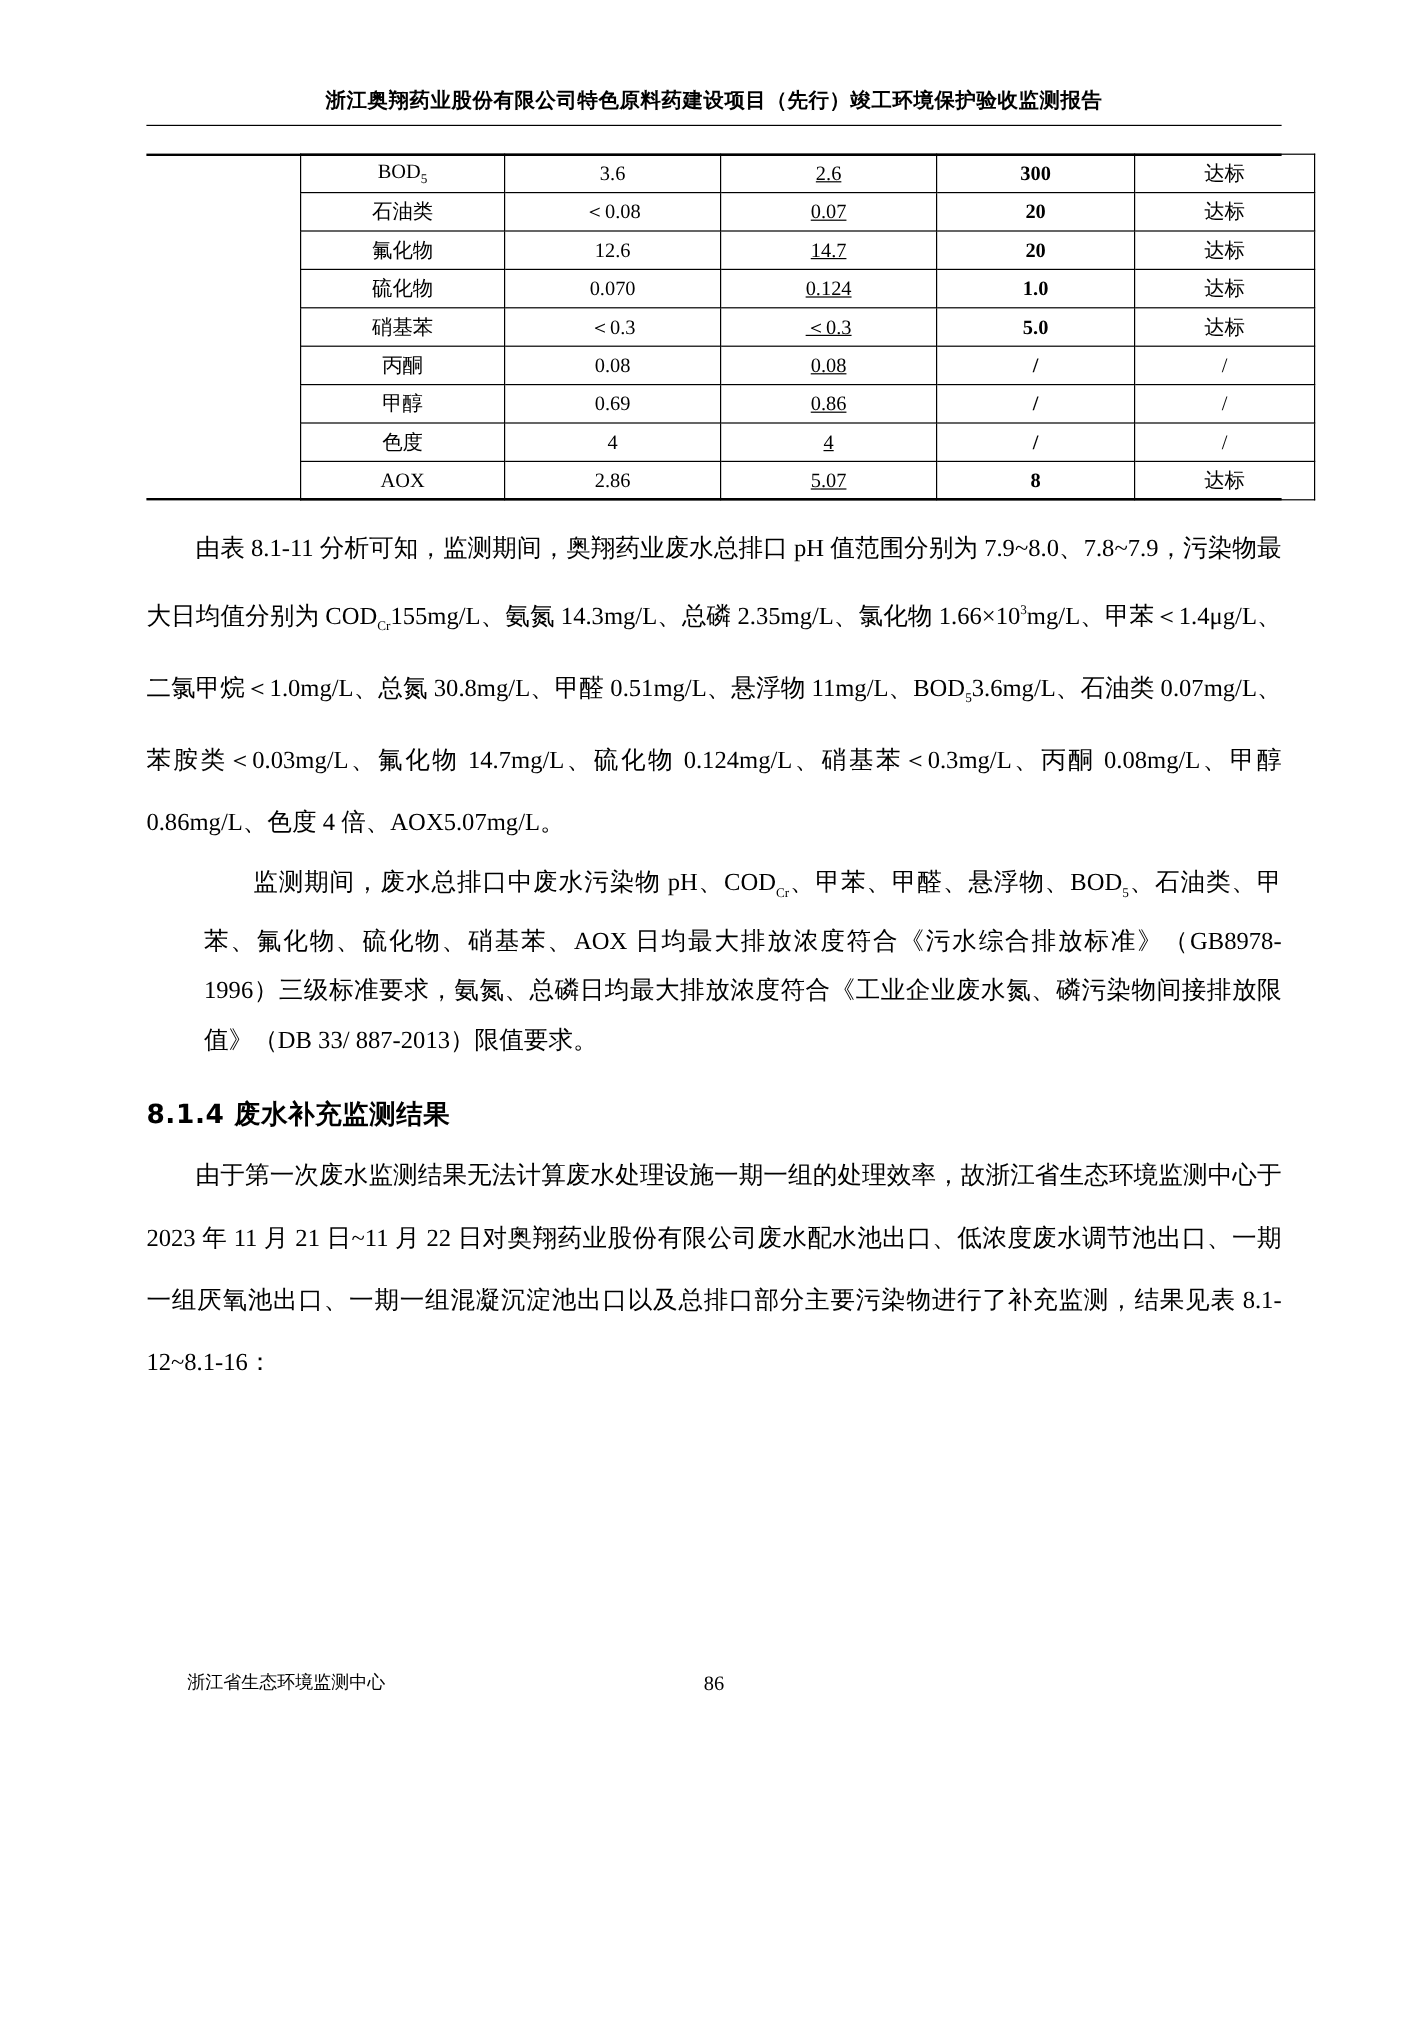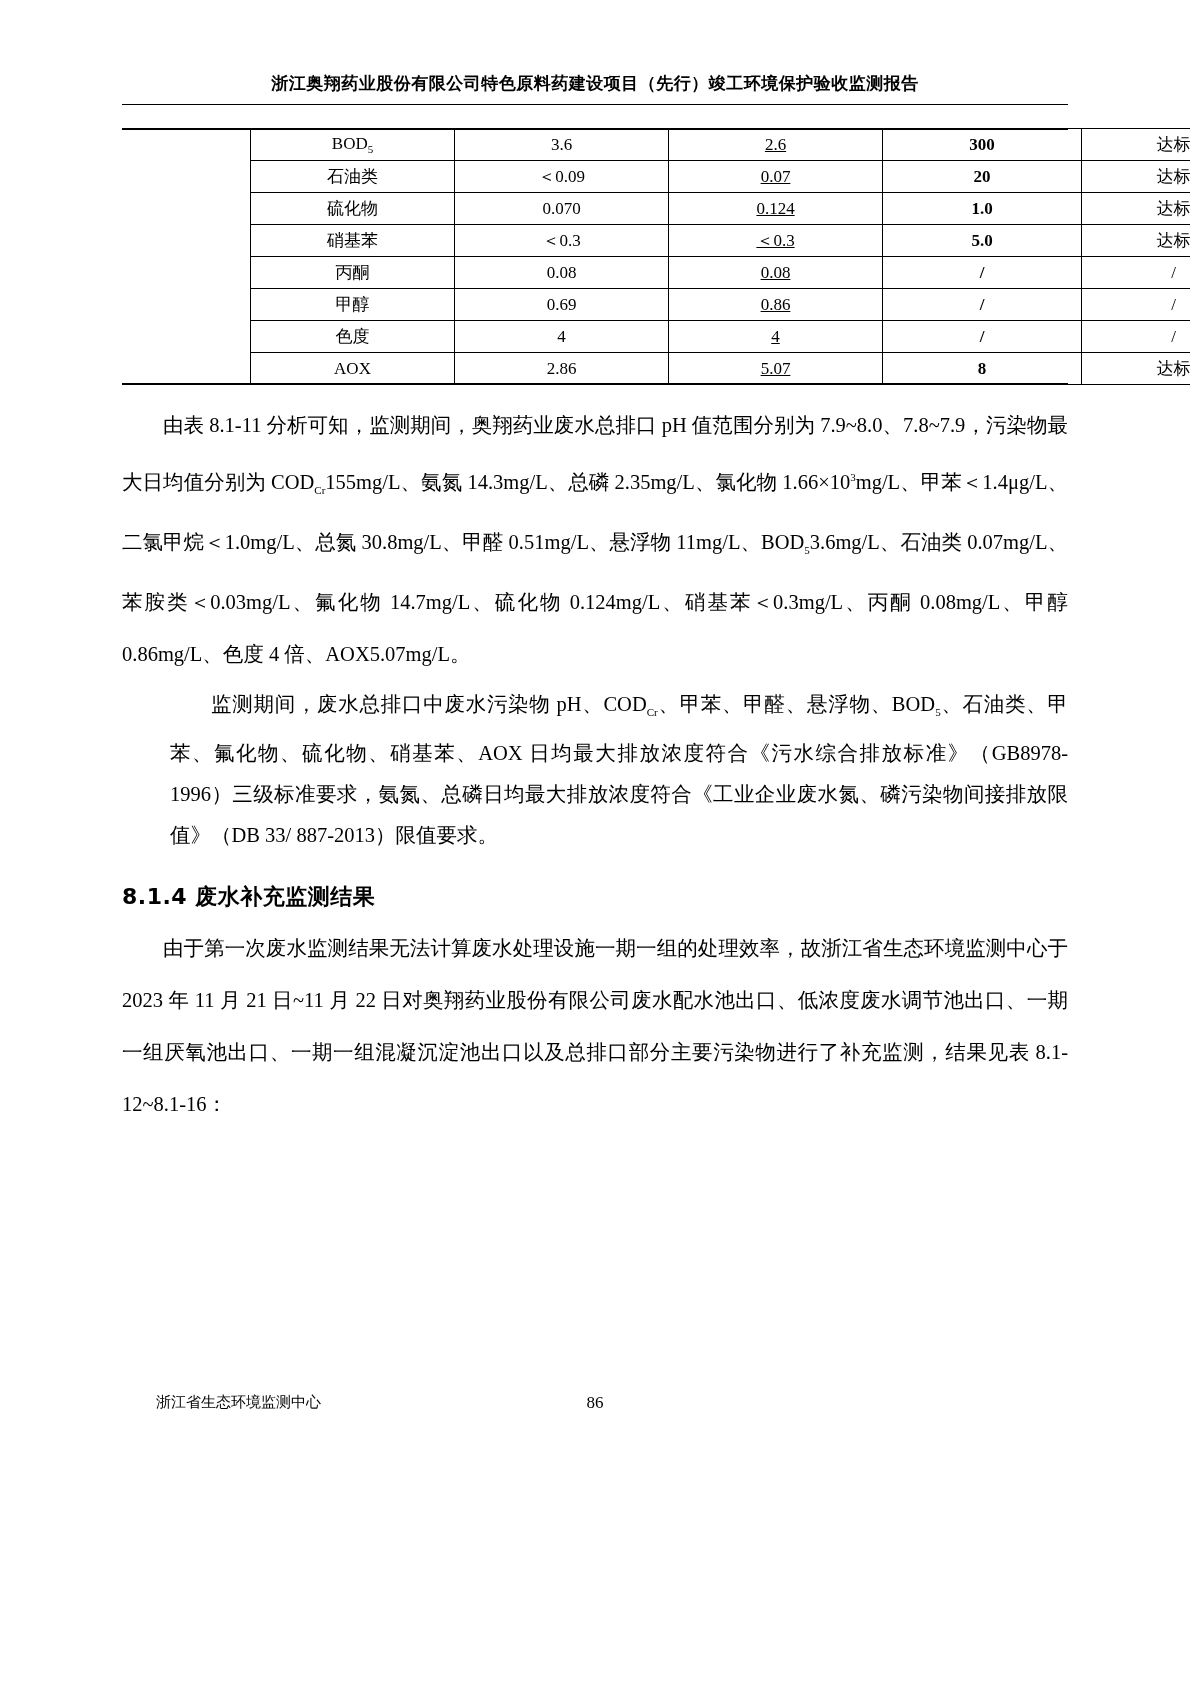--- a/index.html
+++ b/index.html
@@ -53,21 +53,21 @@
     margin-left: 128px;
     table-layout: fixed;
   }
   table.data td {
     border: 1px solid #000;
     height: 31px;
     text-align: center;
     vertical-align: middle;
     font-size: 17px;
     font-family: "Liberation Serif", serif;
-    padding: 0 19px;
+    padding: 0 2px;
   }
   table.data td.name { width: 165px; }
   table.data td.v1 { width: 175px; text-align: center; }
   table.data td.v2 { width: 175px; text-decoration: underline; }
   table.data td.std { width: 160px; font-weight: bold; }
   table.data td.res { width: 145px; }
   .tbl-wrap {
     position: relative;
   }
   .tbl-top-rule {
@@ -150,22 +150,29 @@
         <tbody>
             <tr>
               <td class="name">BOD<sub>5</sub></td>
               <td class="v1">3.6</td>
               <td class="v2">2.6</td>
               <td class="std">300</td>
               <td class="res">达标</td>
             </tr>
             <tr>
               <td class="name">石油类</td>
-              <td class="v1">＜0.09</td>
+              <td class="v1">＜0.08</td>
               <td class="v2">0.07</td>
+              <td class="std">20</td>
+              <td class="res">达标</td>
+            </tr>
+            <tr>
+              <td class="name">氟化物</td>
+              <td class="v1">12.6</td>
+              <td class="v2">14.7</td>
               <td class="std">20</td>
               <td class="res">达标</td>
             </tr>
             <tr>
               <td class="name">硫化物</td>
               <td class="v1">0.070</td>
               <td class="v2">0.124</td>
               <td class="std">1.0</td>
               <td class="res">达标</td>
             </tr>

